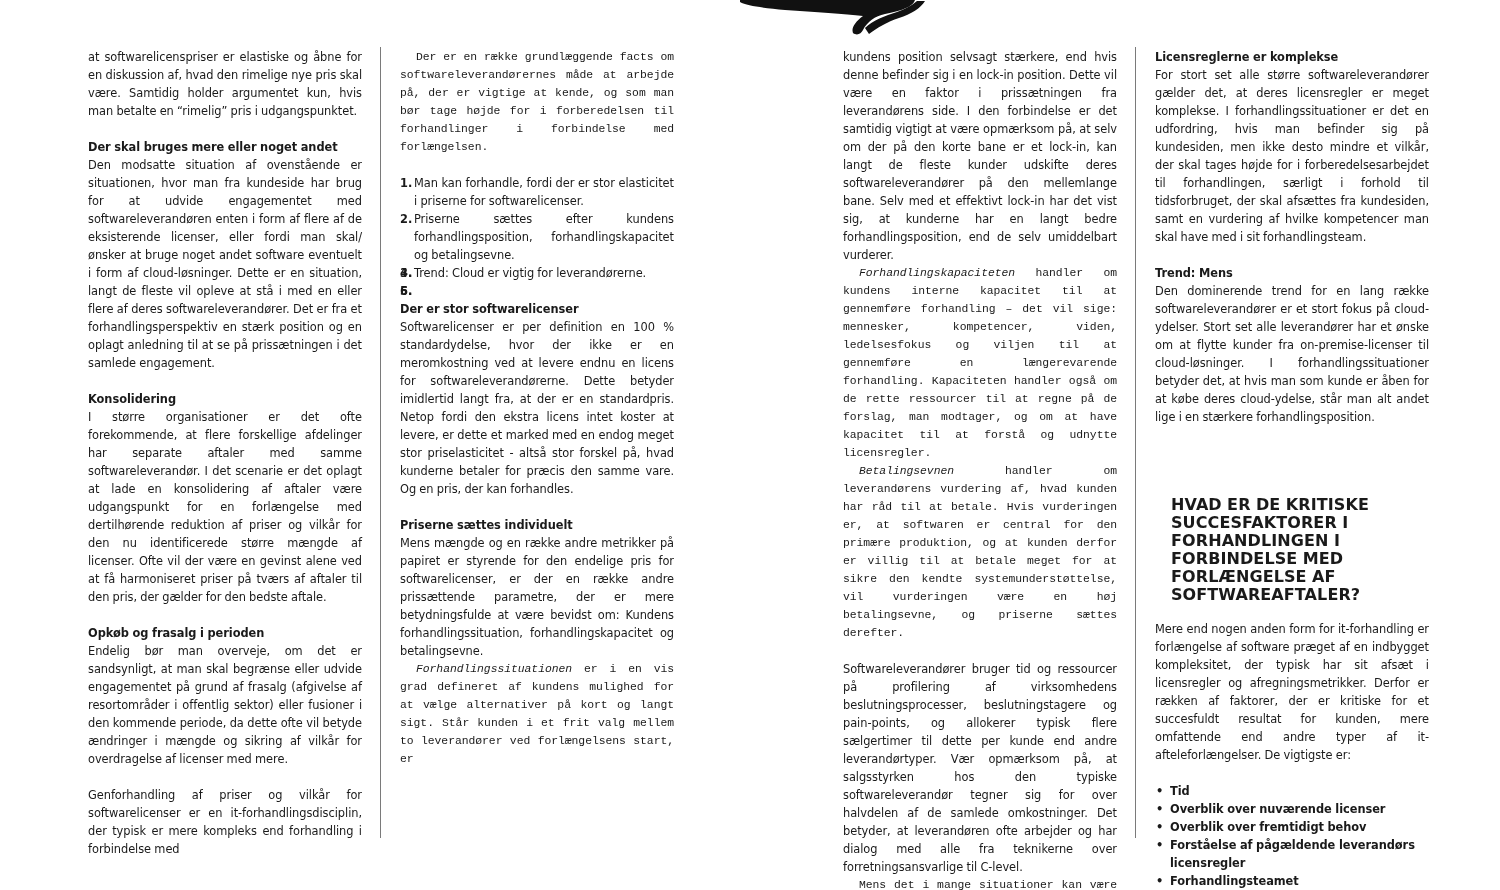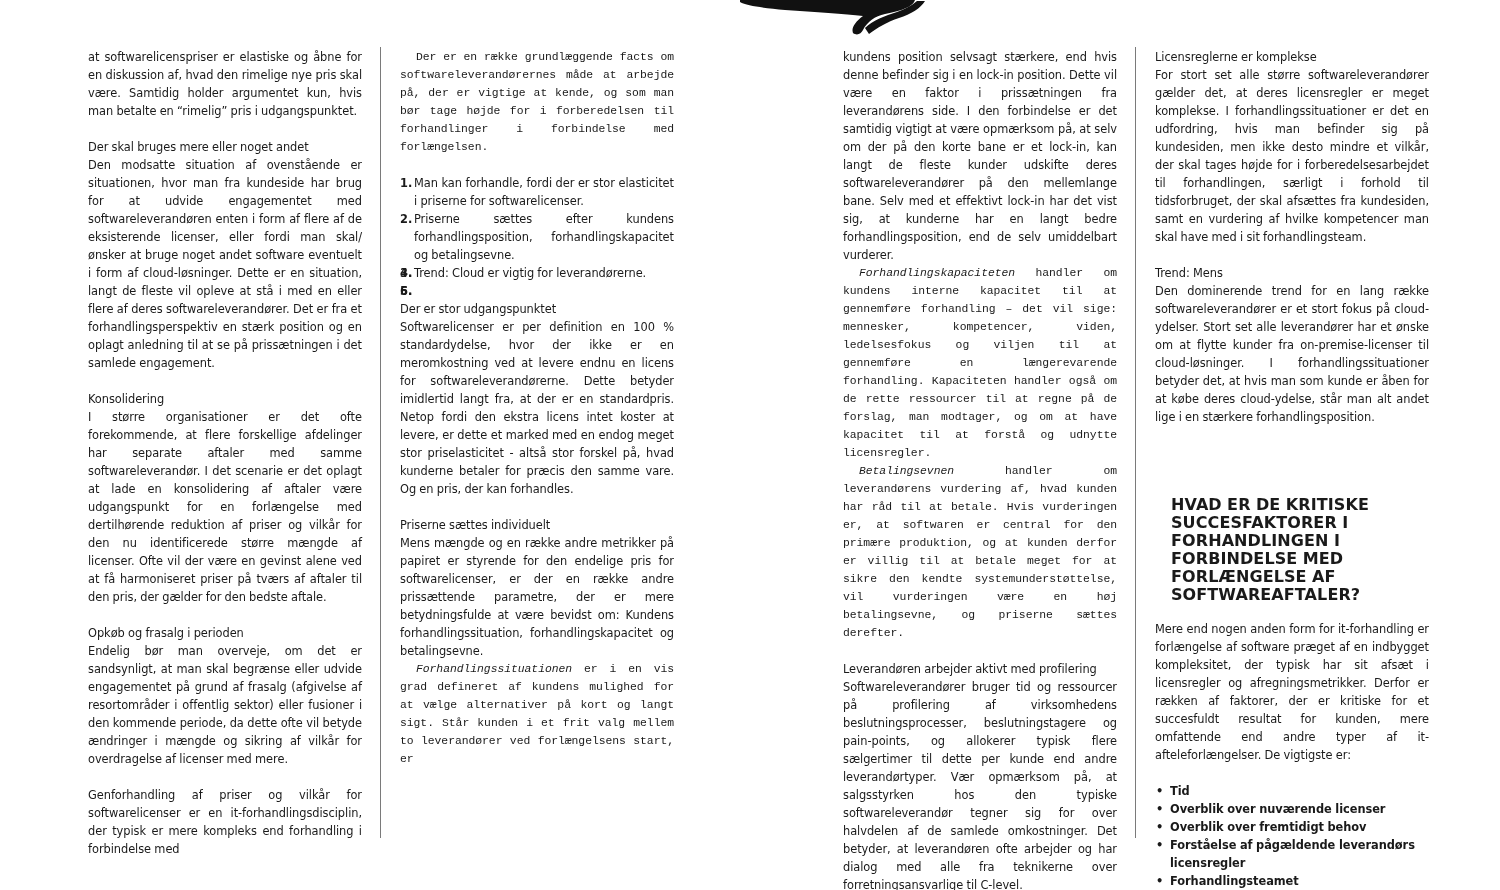--- a/index.html
+++ b/index.html
@@ -15,21 +15,21 @@
     position: absolute; top: 48px;
     font-size: 11.4px; line-height: 18px;
     text-align: justify;
     letter-spacing: -0.05px;
     word-spacing: -0.3px;
   }
   .col p { margin: 0; }
   .col p.indent { text-indent: 16px; font-family: Liberation Mono, monospace; }
   .col .gap { height: 18px; }
   .col h3 {
-    margin: 0; font-size: 11.4px; line-height: 18px; font-weight: normal;
+    margin: 0; font-size: 11.4px; line-height: 18px; font-weight: bold;
     text-align: left;
   }
   .col h2 {
     margin: 16px; font-size: 16px; line-height: 18px; font-weight: bold;
     text-align: left; letter-spacing: 0.1px;
   }
   .c1 { left: 88px; width: 274px; }
   .c2 { left: 400px; width: 274px; }
   .c3 { left: 843px; width: 274px; }
   .c4 { left: 1155px; width: 274px; }
@@ -85,34 +85,33 @@
   <div class="gap"></div>
   <ol class="facts">
     <li><span class="num">1.</span><span>Man kan forhandle, fordi der er stor elasticitet i priserne for softwarelicenser.</span></li>
     <li><span class="num">2.</span><span>Priserne sættes efter kundens forhandlingsposition, forhandlingskapacitet og betalingsevne.</span></li>
     <li><span class="num">3.</span></li>
     <li><span class="num">4.</span><span>Trend: Cloud er vigtig for leverandørerne.</span></li>
     <li><span class="num">5.</span></li>
     <li><span class="num">6.</span></li>
   </ol>
   <div class="gap"></div>
-  <h3>Der er stor udgangspunktet</h3>
+  <h3>Der er stor softwarelicenser</h3>
   <p>Softwarelicenser er per definition en 100 % standardydelse, hvor der ikke er en meromkostning ved at levere endnu en licens for softwareleverandørerne. Dette betyder imidlertid langt fra, at der er en standardpris. Netop fordi den ekstra licens intet koster at levere, er dette et marked med en endog meget stor priselasticitet  - altså stor forskel på, hvad kunderne betaler for præcis den samme vare. Og en pris, der kan forhandles.</p>
   <div class="gap"></div>
   <h3>Priserne sættes individuelt</h3>
   <p>Mens mængde og en række andre metrikker på papiret er styrende for den endelige pris for softwarelicenser, er der en række andre prissættende parametre, der er mere betydningsfulde at være bevidst om: Kundens forhandlingssituation, forhandlingskapacitet og betalingsevne.</p>
   <p class="indent"><em>Forhandlingssituationen</em><span> er i en vis grad defineret af kundens mulighed for at vælge alternativer på kort og langt sigt. Står kunden i et frit valg mellem to leverandører ved forlængelsens start, er</span></p>
 </div>
 
 <div class="col c3">
   <p>kundens position selvsagt stærkere, end hvis denne befinder sig i en lock-in position. Dette vil være en faktor i prissætningen fra leverandørens side. I den forbindelse er det samtidig vigtigt at være opmærksom på, at selv om der på den korte bane er et lock-in, kan langt de fleste kunder udskifte deres softwareleverandører på den mellemlange bane. Selv med et effektivt lock-in har det vist sig, at kunderne har en langt bedre forhandlingsposition, end de selv umiddelbart vurderer.</p>
   <p class="indent"><em>Forhandlingskapaciteten</em><span> handler om kundens interne kapacitet til at gennemføre forhandling – det vil sige: mennesker, kompetencer, viden, ledelsesfokus og viljen til at gennemføre en længerevarende forhandling. Kapaciteten handler også om de rette ressourcer til at regne på de forslag, man modtager, og om at have kapacitet til at forstå og udnytte licensregler.</span></p>
   <p class="indent"><em>Betalingsevnen</em><span> handler om leverandørens vurdering af, hvad kunden har råd til at betale. Hvis vurderingen er, at softwaren er central for den primære produktion, og at kunden derfor er villig til at betale meget for at sikre den kendte systemunderstøttelse, vil vurderingen være en høj betalingsevne, og priserne sættes derefter.</span></p>
   <div class="gap"></div>
-  <h3>Leverandøren arbejder aktivt med profilering</h3>
   <p>Softwareleverandører bruger tid og ressourcer på profilering af virksomhedens beslutningsprocesser, beslutningstagere og pain-points, og allokerer typisk flere sælgertimer til dette per kunde end andre leverandørtyper. Vær opmærksom på, at salgsstyrken hos den typiske softwareleverandør tegner sig for over halvdelen af de samlede omkostninger. Det betyder, at leverandøren ofte arbejder og har dialog med alle fra teknikerne over forretningsansvarlige til C-level.</p>
   <p class="indent">Mens det i mange situationer kan være en fordel at have en leverandør med en dybdegående forståelse af ens forretning, betyder det i en forhandlingssituation, at man står over for en ekstremt velforberedt modpart. Dette kræver, at man på kundesiden investerer i egen forberedelse for at undgå en udpræget informations-asymmetri.</p>
 </div>
 
 <div class="col c4">
   <h3>Licensreglerne er komplekse</h3>
   <p>For stort set alle større softwareleverandører gælder det, at deres licensregler er meget komplekse. I forhandlingssituationer er det en udfordring, hvis man befinder sig på kundesiden, men ikke desto mindre et vilkår, der skal tages højde for i forberedelsesarbejdet til forhandlingen, særligt i forhold til tidsforbruget, der skal afsættes fra kundesiden, samt en vurdering af hvilke kompetencer man skal have med i sit forhandlingsteam.</p>
   <div class="gap"></div>
   <h3>Trend: Mens</h3>
   <p>Den dominerende trend for en lang række softwareleverandører er et stort fokus på cloud-ydelser. Stort set alle leverandører har et ønske om at flytte kunder fra on-premise-licenser til cloud-løsninger. I forhandlingssituationer betyder det, at hvis man som kunde er åben for at købe deres cloud-ydelse, står man alt andet lige i en stærkere forhandlingsposition.</p>

